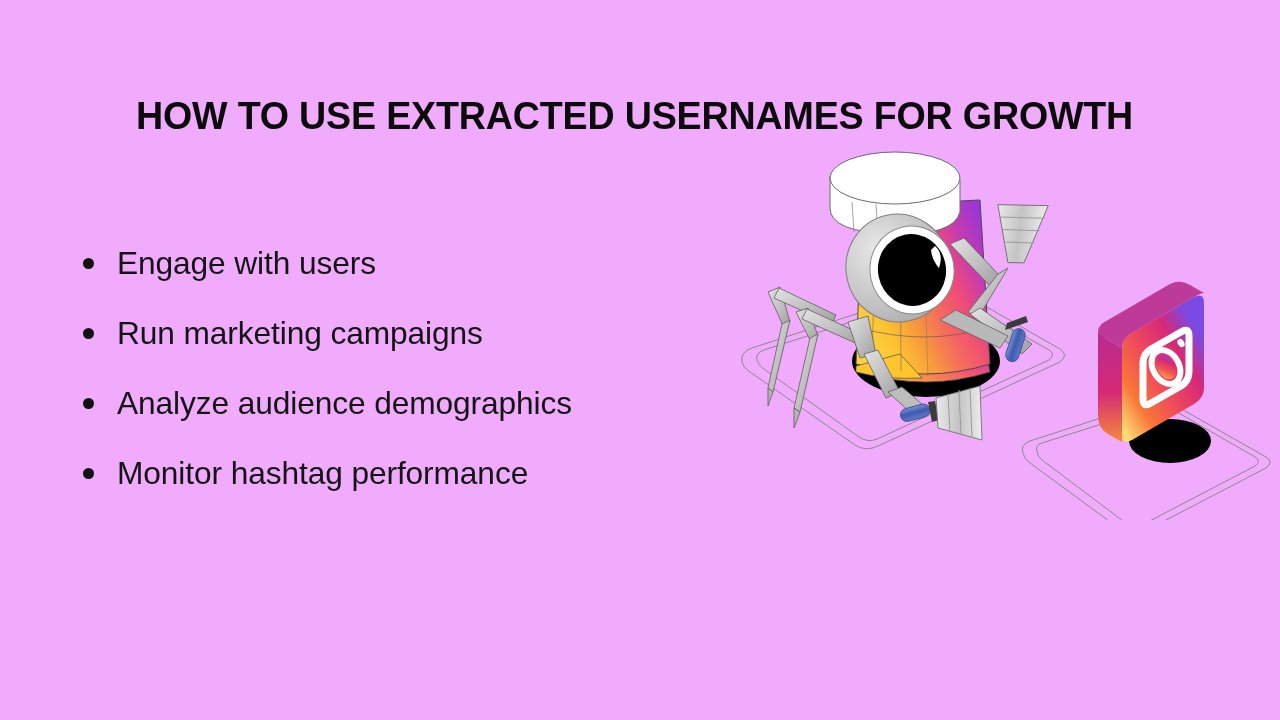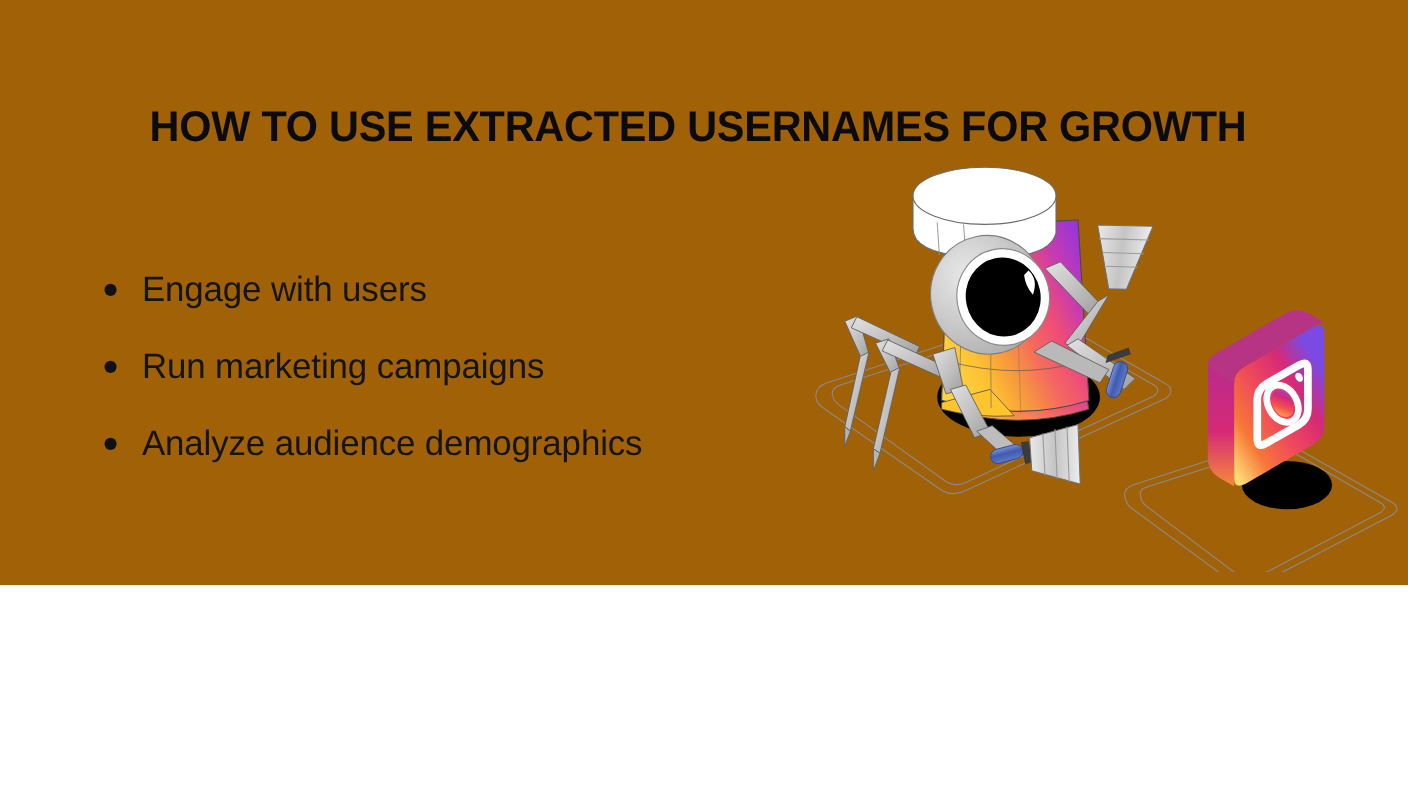--- a/index.html
+++ b/index.html
@@ -7,43 +7,43 @@
     margin: 0;
     padding: 0;
     background: #ffffff;
   }
   body {
     font-family: "Liberation Sans", sans-serif;
   }
   .slide {
     position: relative;
     width: 1280px;
-    height: 532px;
-    background: #a16207;
+    height: 720px;
+    background: #f0abfc;
     overflow: hidden;
   }
   .slide-title {
     position: absolute;
     left: 136px;
     top: 66px;
     width: 1010px;
     font-family: "Liberation Sans", sans-serif;
     font-weight: 700;
     font-size: 39px;
     line-height: 48px;
     letter-spacing: -0.2px;
     color: #0b0b0b;
     text-transform: uppercase;
     white-space: nowrap;
     transform: scaleX(0.965);
     transform-origin: left center;
   }
   .bullet-list {
     position: absolute;
-    left: 90px;
+    left: 78px;
     top: 228px;
     width: 660px;
     margin: 0;
     padding: 0;
     list-style: none;
   }
   .bullet-item {
     position: relative;
     height: 70px;
     display: flex;
@@ -96,20 +96,24 @@
       <span class="bullet-dot"></span>
       <span class="bullet-text">Engage with users</span>
     </li>
     <li class="bullet-item">
       <span class="bullet-dot"></span>
       <span class="bullet-text">Run marketing campaigns</span>
     </li>
     <li class="bullet-item">
       <span class="bullet-dot"></span>
       <span class="bullet-text">Analyze audience demographics</span>
+    </li>
+    <li class="bullet-item">
+      <span class="bullet-dot"></span>
+      <span class="bullet-text">Monitor hashtag performance</span>
     </li>
   </ul>
 
   <div class="illustration">
     <svg viewBox="0 0 620 380" xmlns="http://www.w3.org/2000/svg">
       <defs>
         <linearGradient id="coneGrad" x1="0.02" y1="0.72" x2="0.96" y2="0.14">
           <stop offset="0%" stop-color="#ffd23f"></stop>
           <stop offset="16%" stop-color="#fdc132"></stop>
           <stop offset="32%" stop-color="#f79a3c"></stop>

